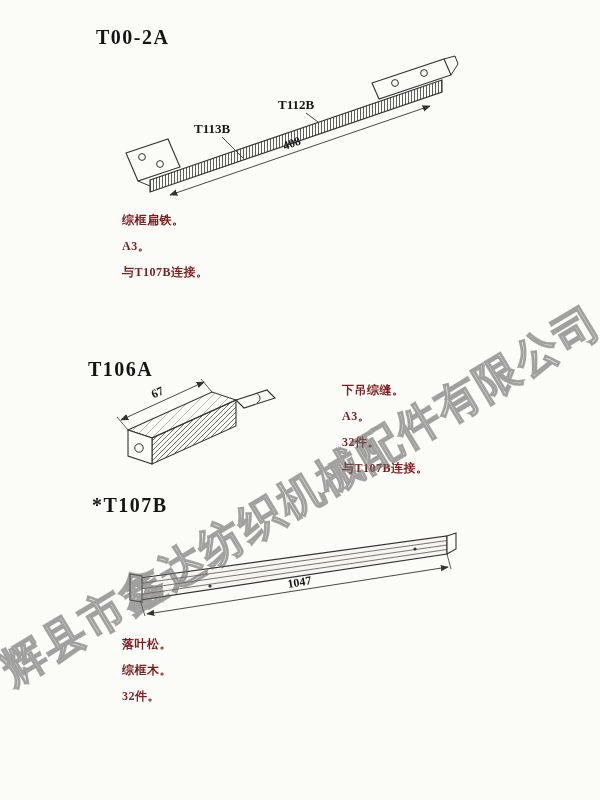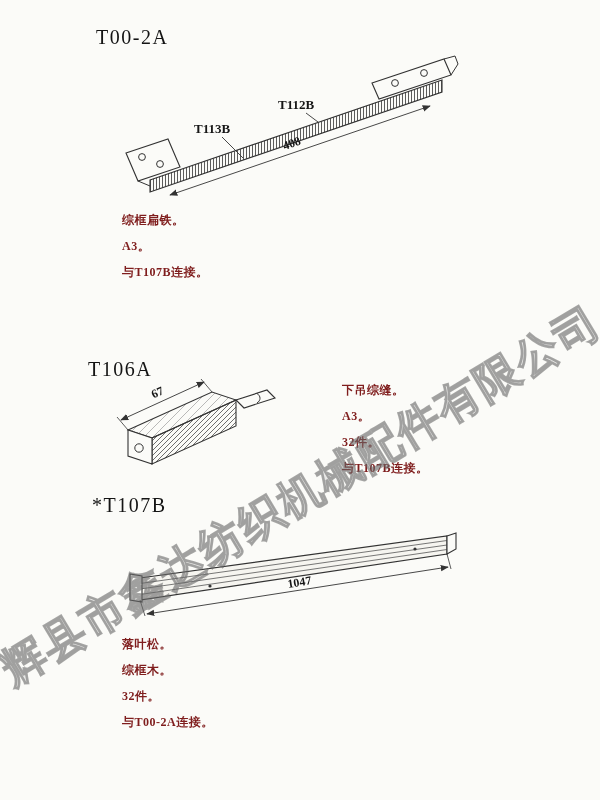--- a/index.html
+++ b/index.html
@@ -1,18 +1,18 @@
 <!DOCTYPE html>
 <html><head>
 <meta charset="utf-8">
 <style>
   html,body{margin:0;padding:0;background:#e9e9e6;}
   .page{position:relative;width:600px;height:800px;background:#fbfbf8;overflow:hidden;
         font-family:"Liberation Serif",serif;}
-  .part-title{position:absolute;margin:0;font-size:20px;font-weight:normal;color:#141414;
+  .part-title{position:absolute;margin:0;font-size:20px;font-weight:bold;color:#141414;
         letter-spacing:1.5px;font-family:"Liberation Serif",serif;}
   .pos-t1{left:96px;top:26px;}
   .pos-t2{left:88px;top:326px;margin-top:32px;}
   .pos-t3{left:92px;top:494px;}
   .figure{position:absolute;}
   .fig1{left:110px;top:55px;width:360px;height:160px;}
   .fig2{left:105px;top:368px;width:230px;height:120px;}
   .fig3{left:115px;top:520px;width:370px;height:115px;}
   .notes{position:absolute;}
   .notes p{margin:0 0 9px 0;font-size:12px;font-weight:600;color:#7f1d1d;
@@ -134,16 +134,15 @@
       <path d="M25,80 L30,96 M332,34 L336,49" stroke="#333" stroke-width="0.8" fill="none"></path>
       <line x1="32" y1="94" x2="333" y2="47" stroke="#333" stroke-width="0.9" marker-start="url(#dimArrow)" marker-end="url(#dimArrow)"></line>
       <text x="185" y="66" class="fig-dim" transform="rotate(-9 185 66)">1047</text>
     </g>
   </svg>
 
   <div class="notes pos-n3">
     <p>落叶松。</p>
     <p>综框木。</p>
     <p>32件。</p>
-    <p>与T00-2A连接。</p>
   </div>
 
 </div>
 
 </body></html>

